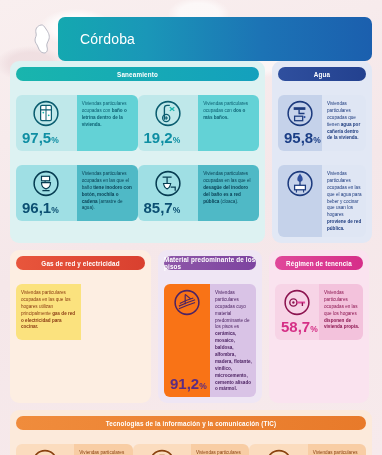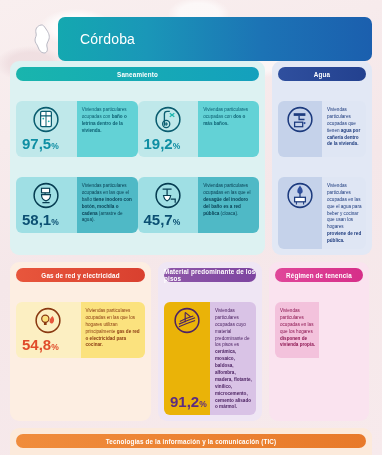--- a/index.html
+++ b/index.html
@@ -33,21 +33,21 @@
   }
   .hdr-title { color: #fff; font-size: 14px; font-weight: normal; padding-left: 22px; letter-spacing: .2px; }
   .map-icon { position: absolute; left: 22px; top: 7px; width: 22px; height: 30px; }
 
   
   .panel { border-radius: 9px; padding: 6px; position: relative; }
   .sec-title {
     height: 14px; border-radius: 7px; display: flex; align-items: center; justify-content: center;
     color: #fff; font-size: 6.3px; font-weight: bold; letter-spacing: .15px;
   }
-  .cards { display: flex; margin-top: 20px; }
+  .cards { display: flex; margin-top: 14px; }
   .card { flex: 1; border-radius: 6px; display: flex; overflow: hidden; min-height: 56px; }
   .card-l { width: 50%; position: relative; display: flex; flex-direction: column; justify-content: flex-end; }
   .card-r { width: 50%; padding: 6px 4px 4px 5px; }
   .ico { position: absolute; top: 5px; left: 50%; transform: translateX(-50%); }
   .pct { font-size: 15px; font-weight: bold; line-height: 1; padding: 0 0 6px 6px; white-space: nowrap; }
   .pct small { font-size: 8.5px; font-weight: bold; }
   .desc { font-size: 4.6px; line-height: 1.5; }
   .desc b { font-weight: bold; }
 
   
@@ -72,21 +72,21 @@
   
   .row-mid { display: flex; gap: 7px; margin-top: 7px; }
   .p-gas { width: 141px; background: #fdeee2; }
   .t-gas { background: linear-gradient(90deg,#e8563c,#d9402f); }
   .gas .card-l { background: #fcefc2; }
   .gas .card-r { background: #fbe27e; color: #8a3a12; }
   .gas .pct { color: #e04b2a; }
 
   .p-piso { width: 104px; background: #efe6f4; }
   .t-piso { background: linear-gradient(90deg,#8e57a8,#7d44a0); }
-  .piso .card-l { background: #eab308; }
+  .piso .card-l { background: #f97316; }
   .piso .card-r { background: #d9c3e6; color: #4d2363; }
   .piso .pct { color: #5b2c82; }
 
   .p-ten { width: 100px; background: #fae3ef; }
   .t-ten { background: linear-gradient(90deg,#e0479a,#d62e89); }
   .ten .card-l { background: #f7d4e6; }
   .ten .card-r { background: #f3c2dc; color: #8c1550; }
   .ten .pct { color: #d52f86; }
 
   
@@ -158,57 +158,58 @@
           <div class="card-l">
             <span class="ico">
               <svg viewBox="0 0 30 30" width="27" height="27">
                 <circle cx="15" cy="15" r="13.2" fill="none" stroke="#073d52" stroke-width="1.7"></circle>
                 <rect x="10" y="7" width="9" height="5" fill="#fff" stroke="#073d52" stroke-width="1.3"></rect>
                 <path d="M10 14 h10 q0 6 -5 7 q-5 -1 -5 -7 Z" fill="#fff" stroke="#073d52" stroke-width="1.3"></path>
                 <line x1="14" y1="12" x2="14" y2="14" stroke="#073d52" stroke-width="1.1"></line>
                 <line x1="11" y1="23" x2="19" y2="23" stroke="#073d52" stroke-width="1.3"></line>
               </svg>
             </span>
-            <div class="pct"><span>58,1</span><small>%</small></div>
+            <div class="pct"><span>96,1</span><small>%</small></div>
           </div>
           <div class="card-r desc"><span>Viviendas particulares ocupadas en las que el baño </span><b>tiene inodoro con botón, mochila o cadena</b><span> (arrastre de agua).</span></div>
         </div>
 
         <div class="card">
           <div class="card-l">
             <span class="ico">
               <svg viewBox="0 0 30 30" width="27" height="27">
                 <circle cx="15" cy="15" r="13.2" fill="none" stroke="#073d52" stroke-width="1.7"></circle>
                 <line x1="9" y1="8" x2="19" y2="8" stroke="#073d52" stroke-width="1.4"></line>
                 <line x1="14" y1="8" x2="14" y2="15" stroke="#073d52" stroke-width="1.4"></line>
                 <path d="M10 15 h8 q-1 5 -4 6 q-3 -1 -4 -6 Z" fill="#fff" stroke="#073d52" stroke-width="1.3"></path>
                 <path d="M18 19 h5 v4" fill="none" stroke="#073d52" stroke-width="1.4"></path>
               </svg>
             </span>
-            <div class="pct"><span>45,7</span><small>%</small></div>
+            <div class="pct"><span>85,7</span><small>%</small></div>
           </div>
           <div class="card-r desc"><span>Viviendas particulares ocupadas en las que el </span><b>desagüe del inodoro del baño es a red pública</b><span> (cloaca).</span></div>
         </div>
       </div>
     </div>
 
     <div class="panel p-agua">
       <div class="sec-title t-agua">Agua</div>
       <div class="cards agua">
         <div class="card">
           <div class="card-l">
             <span class="ico">
               <svg viewBox="0 0 30 30" width="27" height="27">
                 <circle cx="15" cy="15" r="13.2" fill="none" stroke="#1d3b7e" stroke-width="1.7"></circle>
                 <rect x="8" y="8" width="13" height="3" fill="#1d3b7e"></rect>
                 <path d="M14 11 v4 h6" fill="none" stroke="#1d3b7e" stroke-width="1.5"></path>
                 <rect x="9" y="18" width="9" height="5" fill="none" stroke="#1d3b7e" stroke-width="1.4"></rect>
                 <circle cx="20" cy="19" r="1.2" fill="#2f4f9e"></circle>
               </svg>
             </span>
+            <div class="pct"><span>95,8</span><small>%</small></div>
           </div>
           <div class="card-r desc"><span>Viviendas particulares ocupadas que tienen </span><b>agua por cañería dentro de la vivienda.</b><span></span></div>
         </div>
       </div>
       <div class="cards agua">
         <div class="card">
           <div class="card-l">
             <span class="ico">
               <svg viewBox="0 0 30 30" width="27" height="27">
                 <circle cx="15" cy="15" r="13.2" fill="none" stroke="#1d3b7e" stroke-width="1.7"></circle>
@@ -225,31 +226,20 @@
       </div>
     </div>
   </div>
 
   <div class="row-mid">
 
     <div class="panel p-gas">
       <div class="sec-title t-gas">Gas de red y electricidad</div>
       <div class="cards gas">
         <div class="card">
-          <div class="card-l">
-            <span class="ico">
-              <svg viewBox="0 0 30 30" width="27" height="27">
-                <circle cx="15" cy="15" r="13.2" fill="none" stroke="#8a3a12" stroke-width="1.7"></circle>
-                <circle cx="12" cy="13" r="4" fill="#fbe27e" stroke="#8a3a12" stroke-width="1.3"></circle>
-                <rect x="10.5" y="17" width="3" height="3" fill="#8a3a12"></rect>
-                <path d="M20 10 q3 4 1 7 q-1 2 -3 1 q-2 -1 -1 -4 q1 -2 3 -4 Z" fill="#e8563c"></path>
-              </svg>
-            </span>
-            <div class="pct"><span>54,8</span><small>%</small></div>
-          </div>
           <div class="card-r desc"><span>Viviendas particulares ocupadas en las que los hogares utilizan principalmente </span><b>gas de red o electricidad para cocinar.</b><span></span></div>
         </div>
       </div>
     </div>
 
     <div class="panel p-piso">
       <div class="sec-title t-piso">Material predominante de los pisos</div>
       <div class="cards piso">
         <div class="card">
           <div class="card-l">
@@ -267,20 +257,32 @@
           </div>
           <div class="card-r desc"><span>Viviendas particulares ocupadas cuyo material predominante de los pisos es </span><b>cerámica, mosaico, baldosa, alfombra, madera, flotante, vinílico, microcemento, cemento alisado o mármol.</b><span></span></div>
         </div>
       </div>
     </div>
 
     <div class="panel p-ten">
       <div class="sec-title t-ten">Régimen de tenencia</div>
       <div class="cards ten">
         <div class="card">
+          <div class="card-l">
+            <span class="ico">
+              <svg viewBox="0 0 30 30" width="27" height="27">
+                <circle cx="15" cy="15" r="13.2" fill="none" stroke="#8c1550" stroke-width="1.7"></circle>
+                <circle cx="11" cy="15" r="4" fill="none" stroke="#8c1550" stroke-width="1.6"></circle>
+                <circle cx="11" cy="15" r="1.3" fill="#8c1550"></circle>
+                <line x1="15" y1="15" x2="24" y2="15" stroke="#e0479a" stroke-width="2.2"></line>
+                <line x1="21" y1="15" x2="21" y2="19" stroke="#8c1550" stroke-width="1.5"></line>
+              </svg>
+            </span>
+            <div class="pct"><span>58,7</span><small>%</small></div>
+          </div>
           <div class="card-r desc"><span>Viviendas particulares ocupadas en las que los hogares </span><b>disponen de vivienda propia.</b><span></span></div>
         </div>
       </div>
     </div>
   </div>
 
   <div class="panel p-tic">
     <div class="sec-title t-tic">Tecnologías de la información y la comunicación (TIC)</div>
     <div class="cards tic">
 

